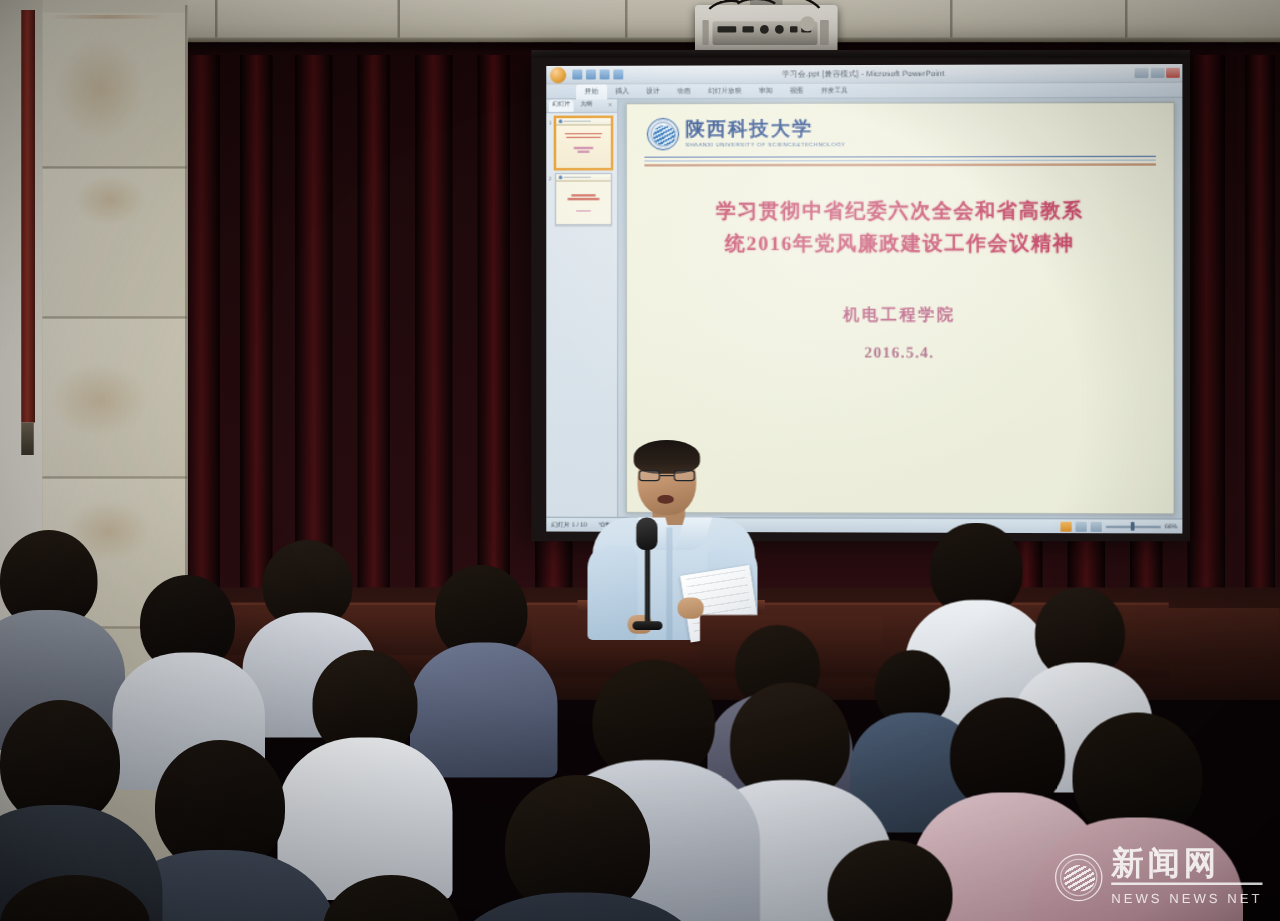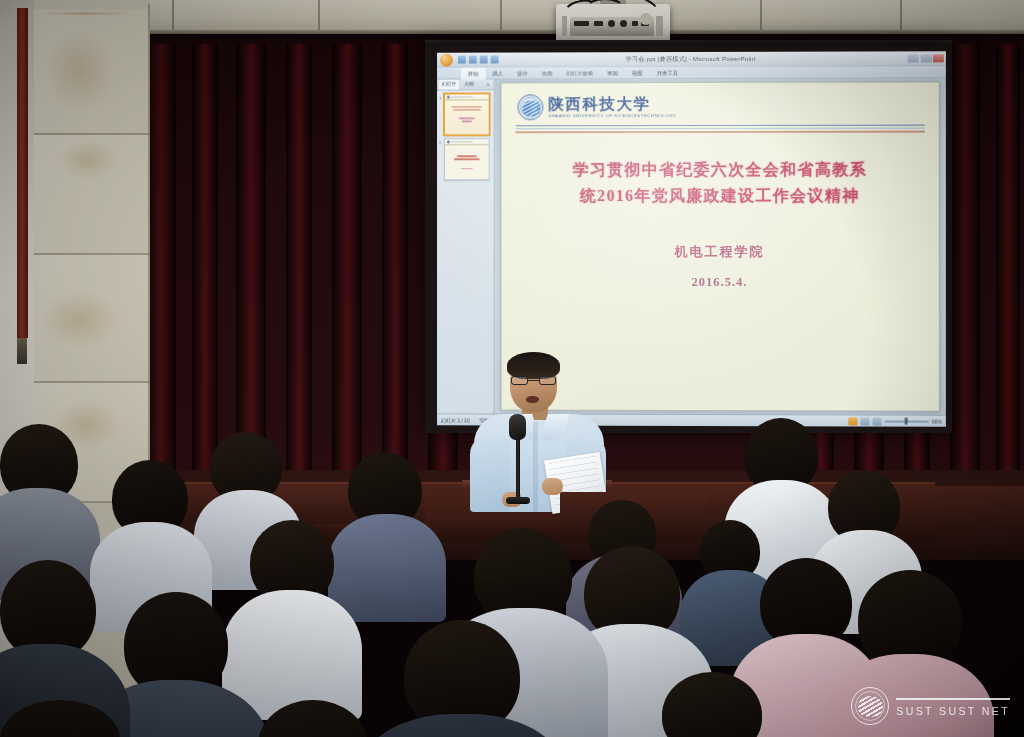--- a/index.html
+++ b/index.html
@@ -759,19 +759,20 @@
   <div class="person" style="left:662px; top:672px;">
     <div class="head" style="left:0; top:0; width:100px; height:86px; background:linear-gradient(165deg,#241c14,#0b0806);"></div>
   </div>
   <div class="person" style="left:0px; top:700px;">
     <div class="head" style="left:0; top:0; width:120px; height:80px; background:linear-gradient(165deg,#201811,#090706);"></div>
   </div>
 
   <div class="watermark">
     <div class="wm-seal"></div>
     <div class="wm-text">
+      <div class="wm-cn">新闻网</div>
       <div class="wm-underline"></div>
-      <div class="wm-en">SUST SUST NET</div>
+      <div class="wm-en">NEWS NEWS NET</div>
     </div>
   </div>
 
   <div class="vignette"></div>
 </div>
 
 </body></html>

